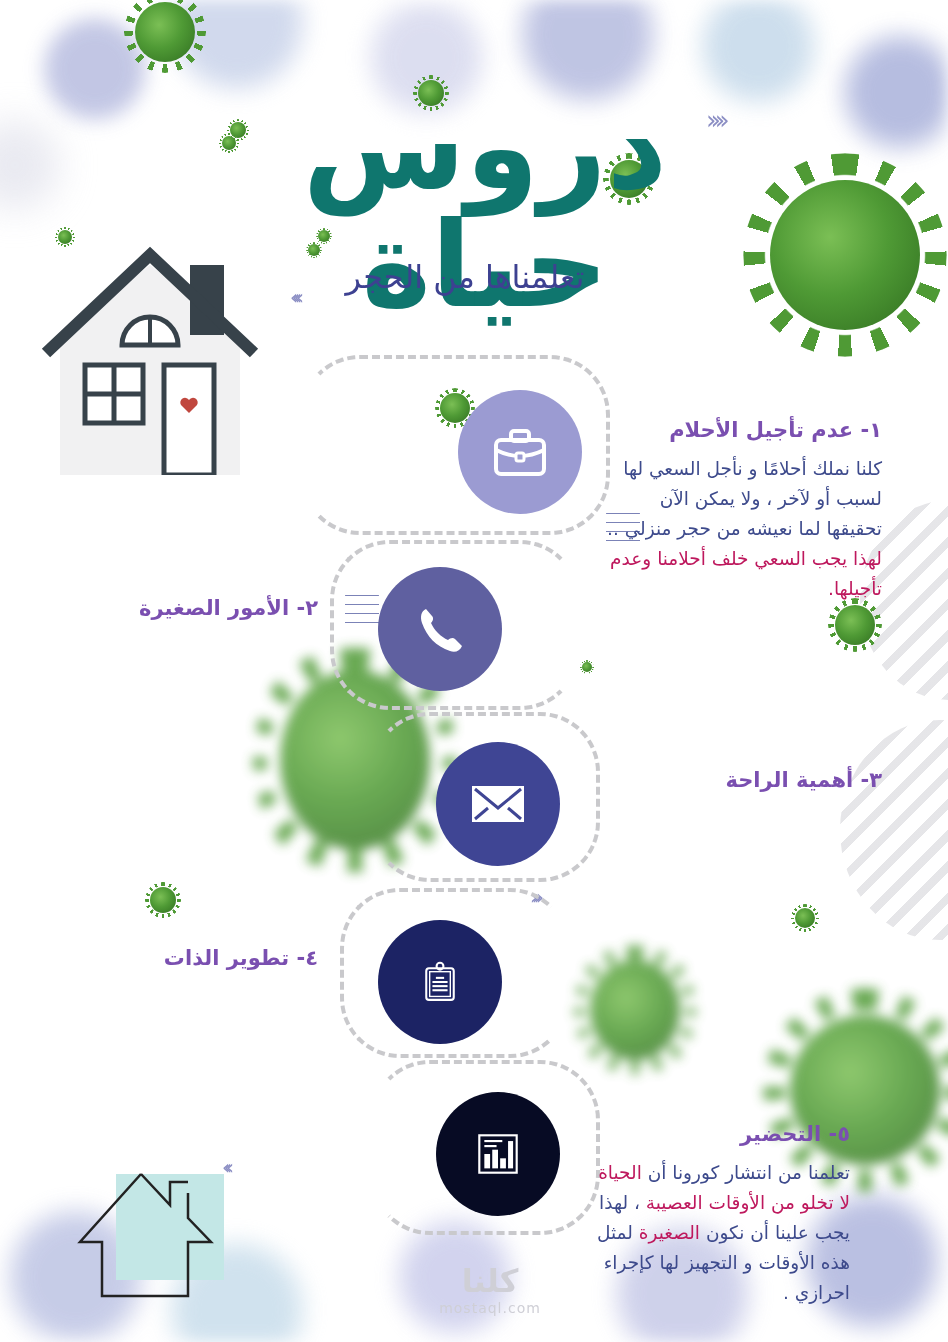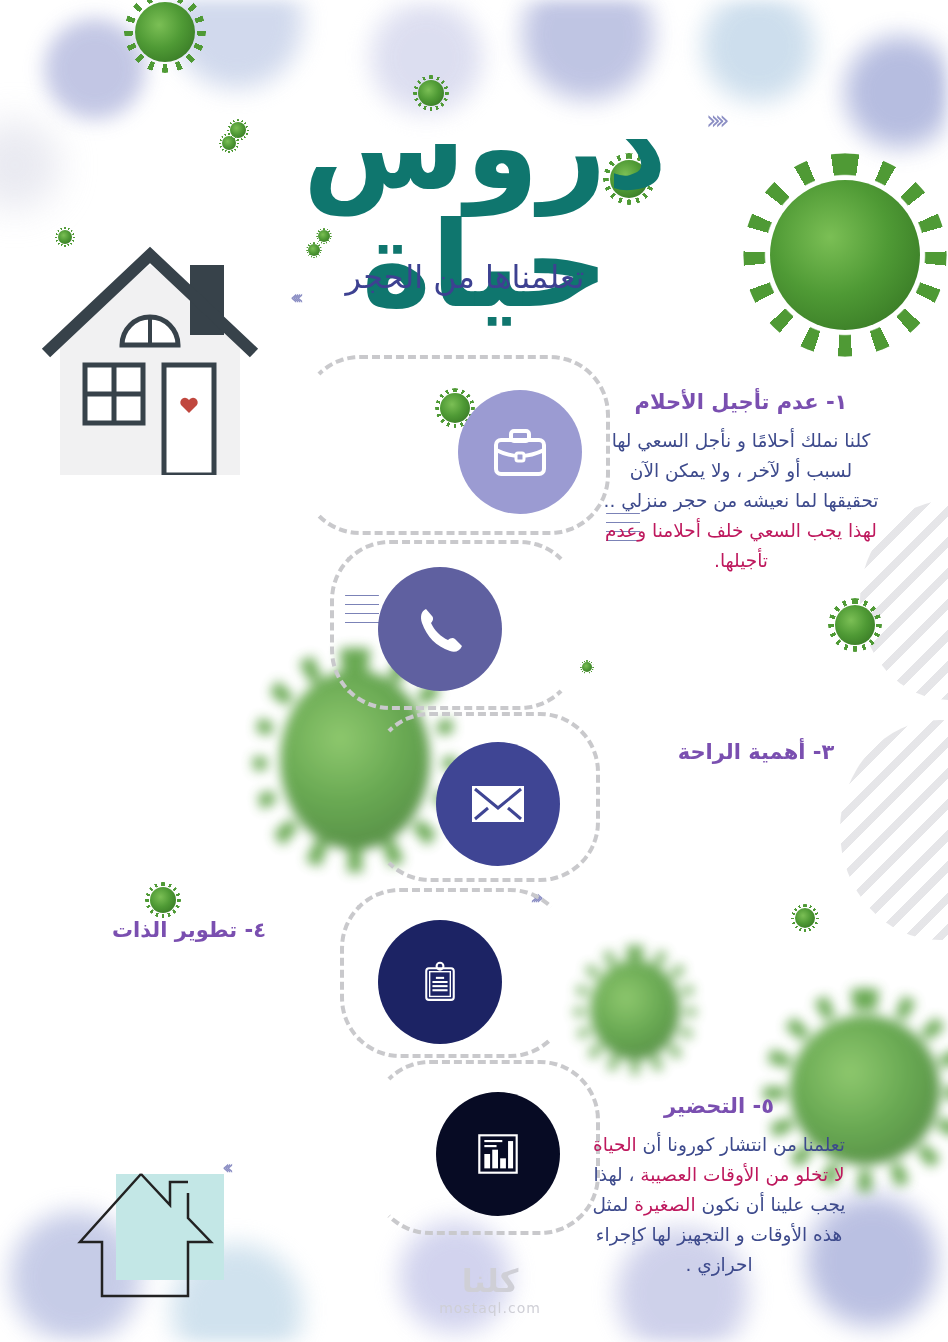--- a/index.html
+++ b/index.html
@@ -47,21 +47,21 @@
       font-size: 32px; color:#3d4191;
     }
     .chevrons { position:absolute; color:#8c8fc4; font-size:26px; letter-spacing:-6px; }
 
     .circle { position:absolute; width:124px; height:124px; border-radius:50%;
       display:flex; align-items:center; justify-content:center; }
     .circle svg { width:64px; height:64px; }
 
     .dash-path { position:absolute; border:4px dashed #c9c9cc; border-radius:60px; }
 
-    .section { position:absolute; direction:rtl; text-align:center; }
+    .section { position:absolute; direction:rtl; text-align:right;margin-top:28px; }
     .section h2 { font-size:21px; font-weight:bold; color:#7a4fb0; margin-bottom:12px; }
     .section p { font-size:18.5px; line-height:30px; color:#3d4a8c; }
     .section b { color:#be185d; font-weight:normal; }
 
     .house { position:absolute; left:40px; top:235px; width:220px; height:240px; }
     .outline-house { position:absolute; left:75px; top:1170px; width:150px; height:130px; }
     .watermark { position:absolute; left:420px; top:1262px; width:140px; text-align:center; color:#cfcfd6; }
     .watermark .ar { font-size:32px; font-weight:bold; }
     .watermark .en { font-size:14px; letter-spacing:1px; }
     .stripes { position:absolute; width:180px; height:200px;
@@ -176,20 +176,21 @@
 
 <div class="section" style="left:600px;top:390px;width:282px;">
   <h2>١- عدم تأجيل الأحلام</h2>
   <p>
     <span>كلنا نملك أحلامًا و نأجل السعي لها لسبب أو لآخر ، ولا يمكن الآن تحقيقها لما نعيشه من حجر منزلي ..</span>
     <b>لهذا يجب السعي خلف أحلامنا وعدم تأجيلها.</b>
   </p>
 </div>
 
 <div class="section" style="left:60px;top:568px;width:258px;">
+  <h2>٢- الأمور الصغيرة</h2>
 </div>
 
 <div class="section" style="left:630px;top:740px;width:252px;">
   <h2>٣-  أهمية الراحة</h2>
 </div>
 
 <div class="section" style="left:60px;top:918px;width:258px;">
   <h2>٤-  تطوير الذات</h2>
 </div>
 

